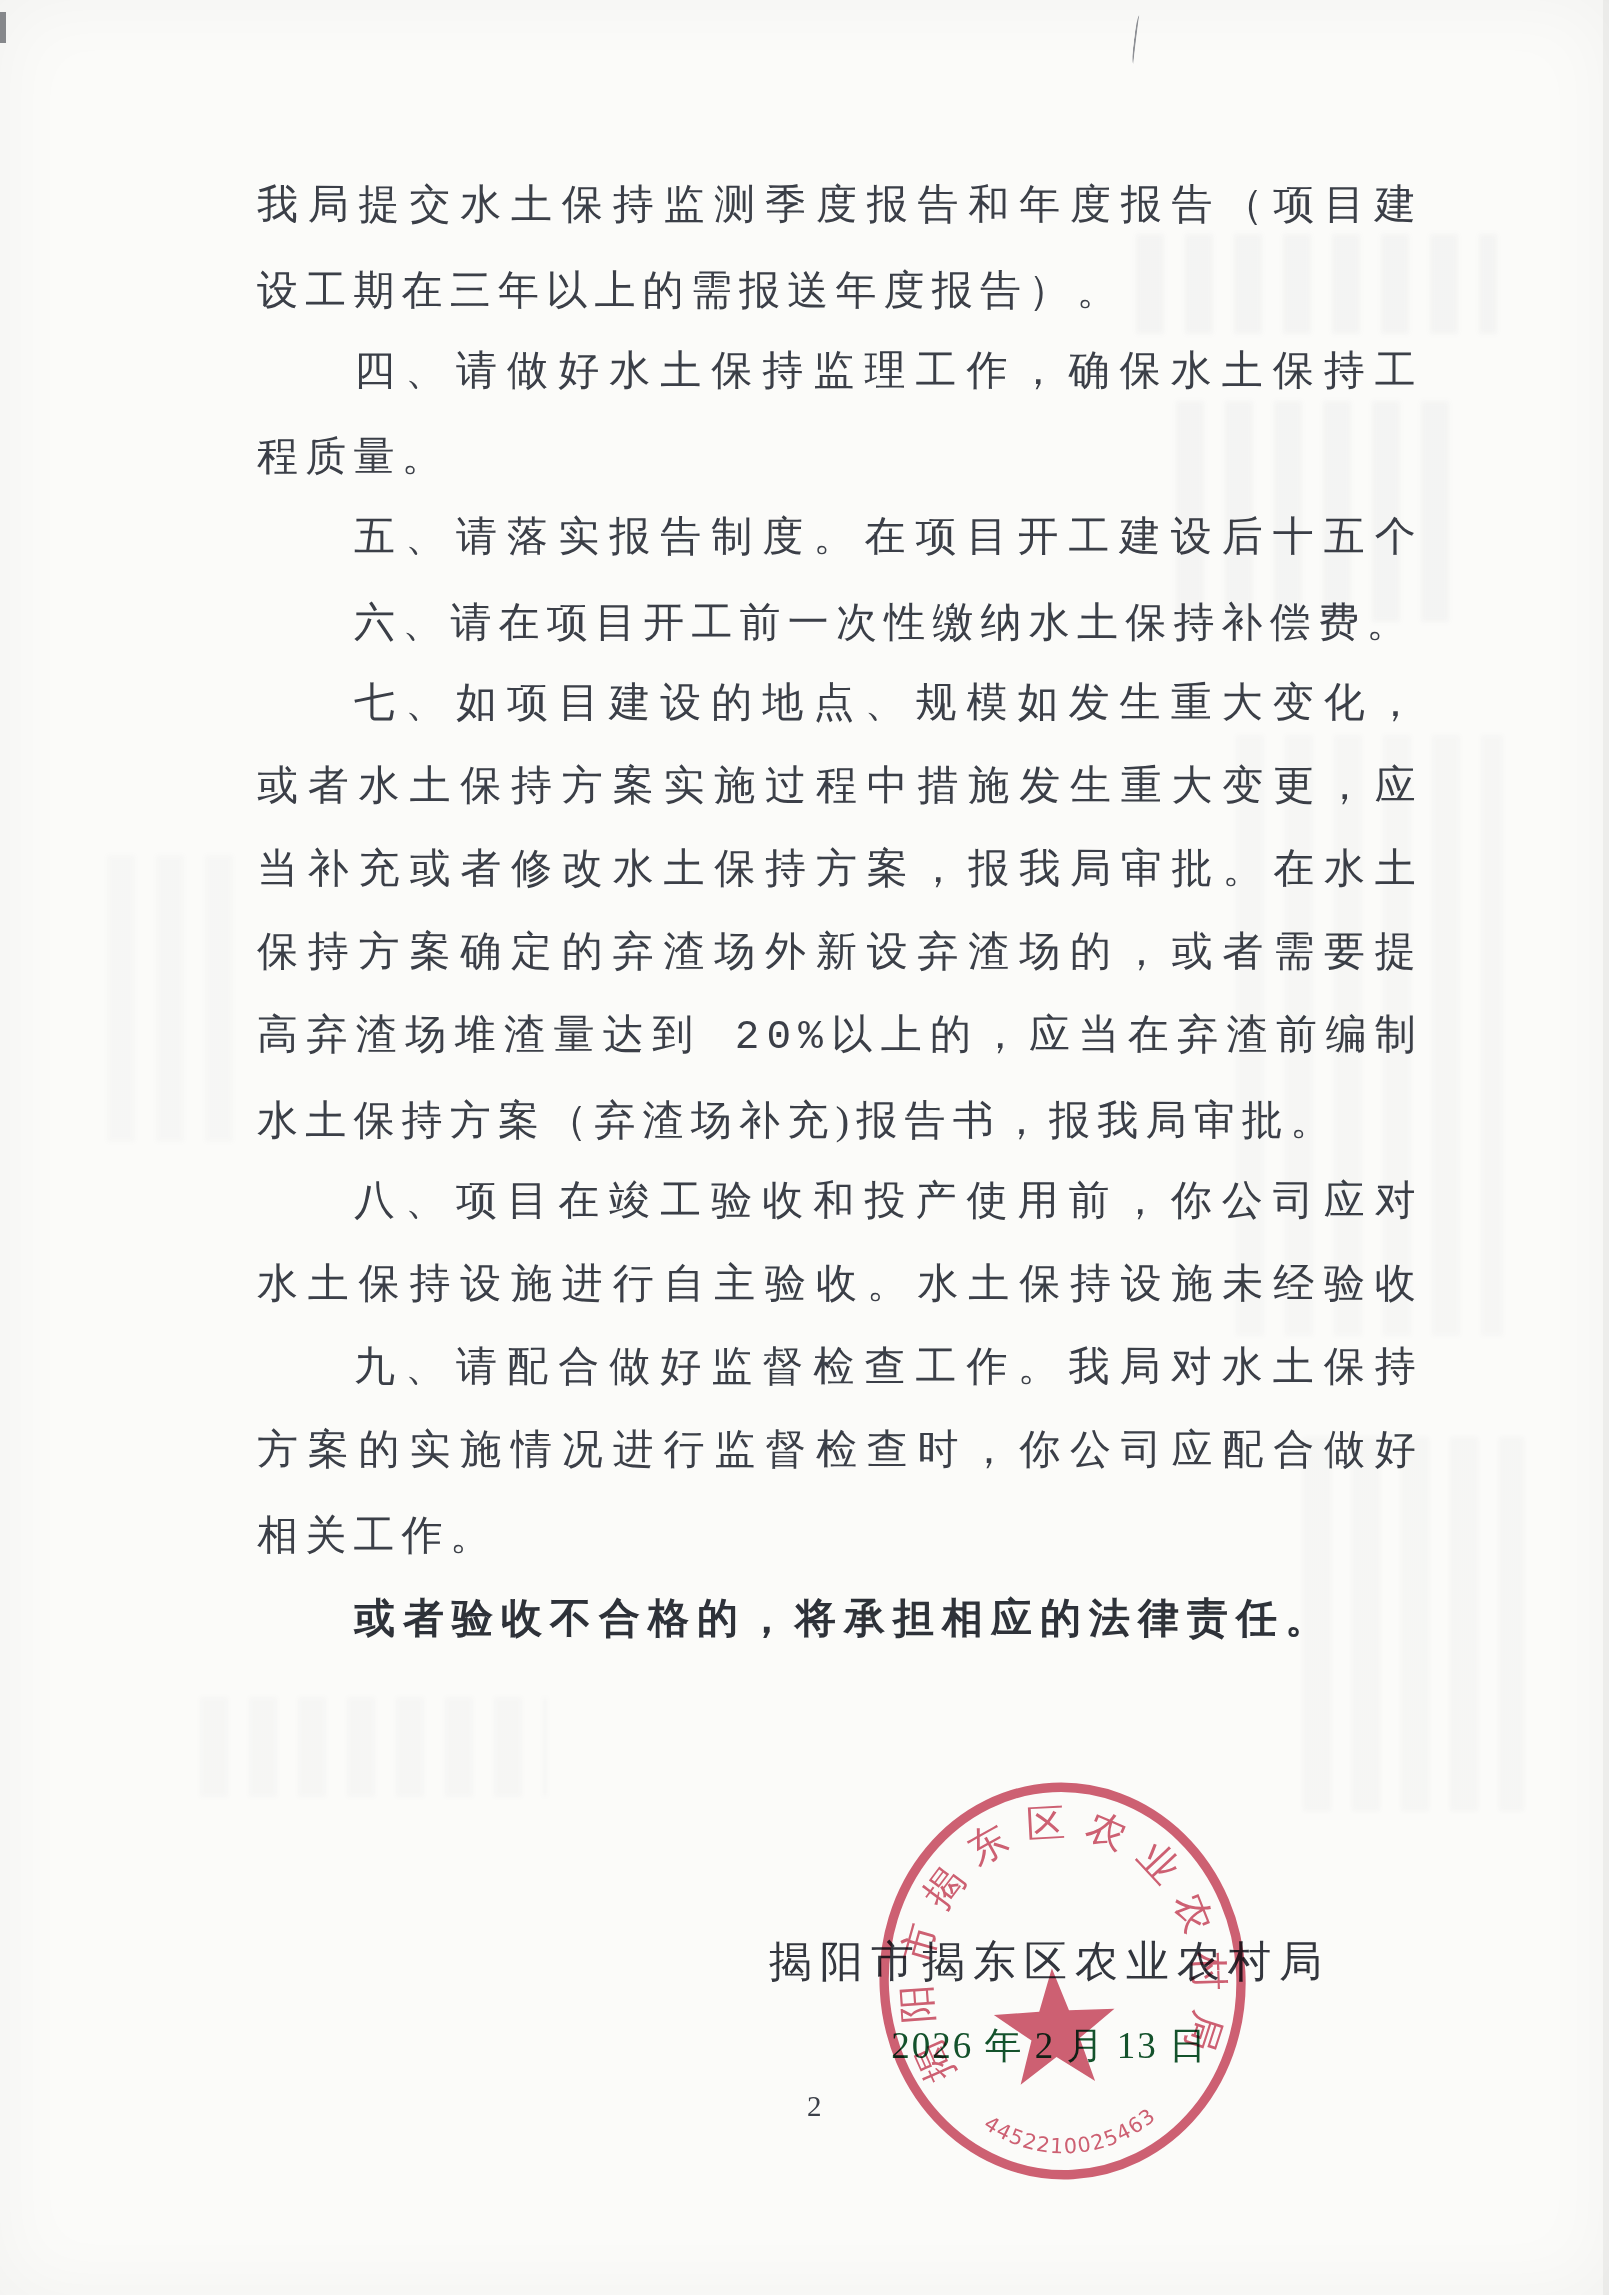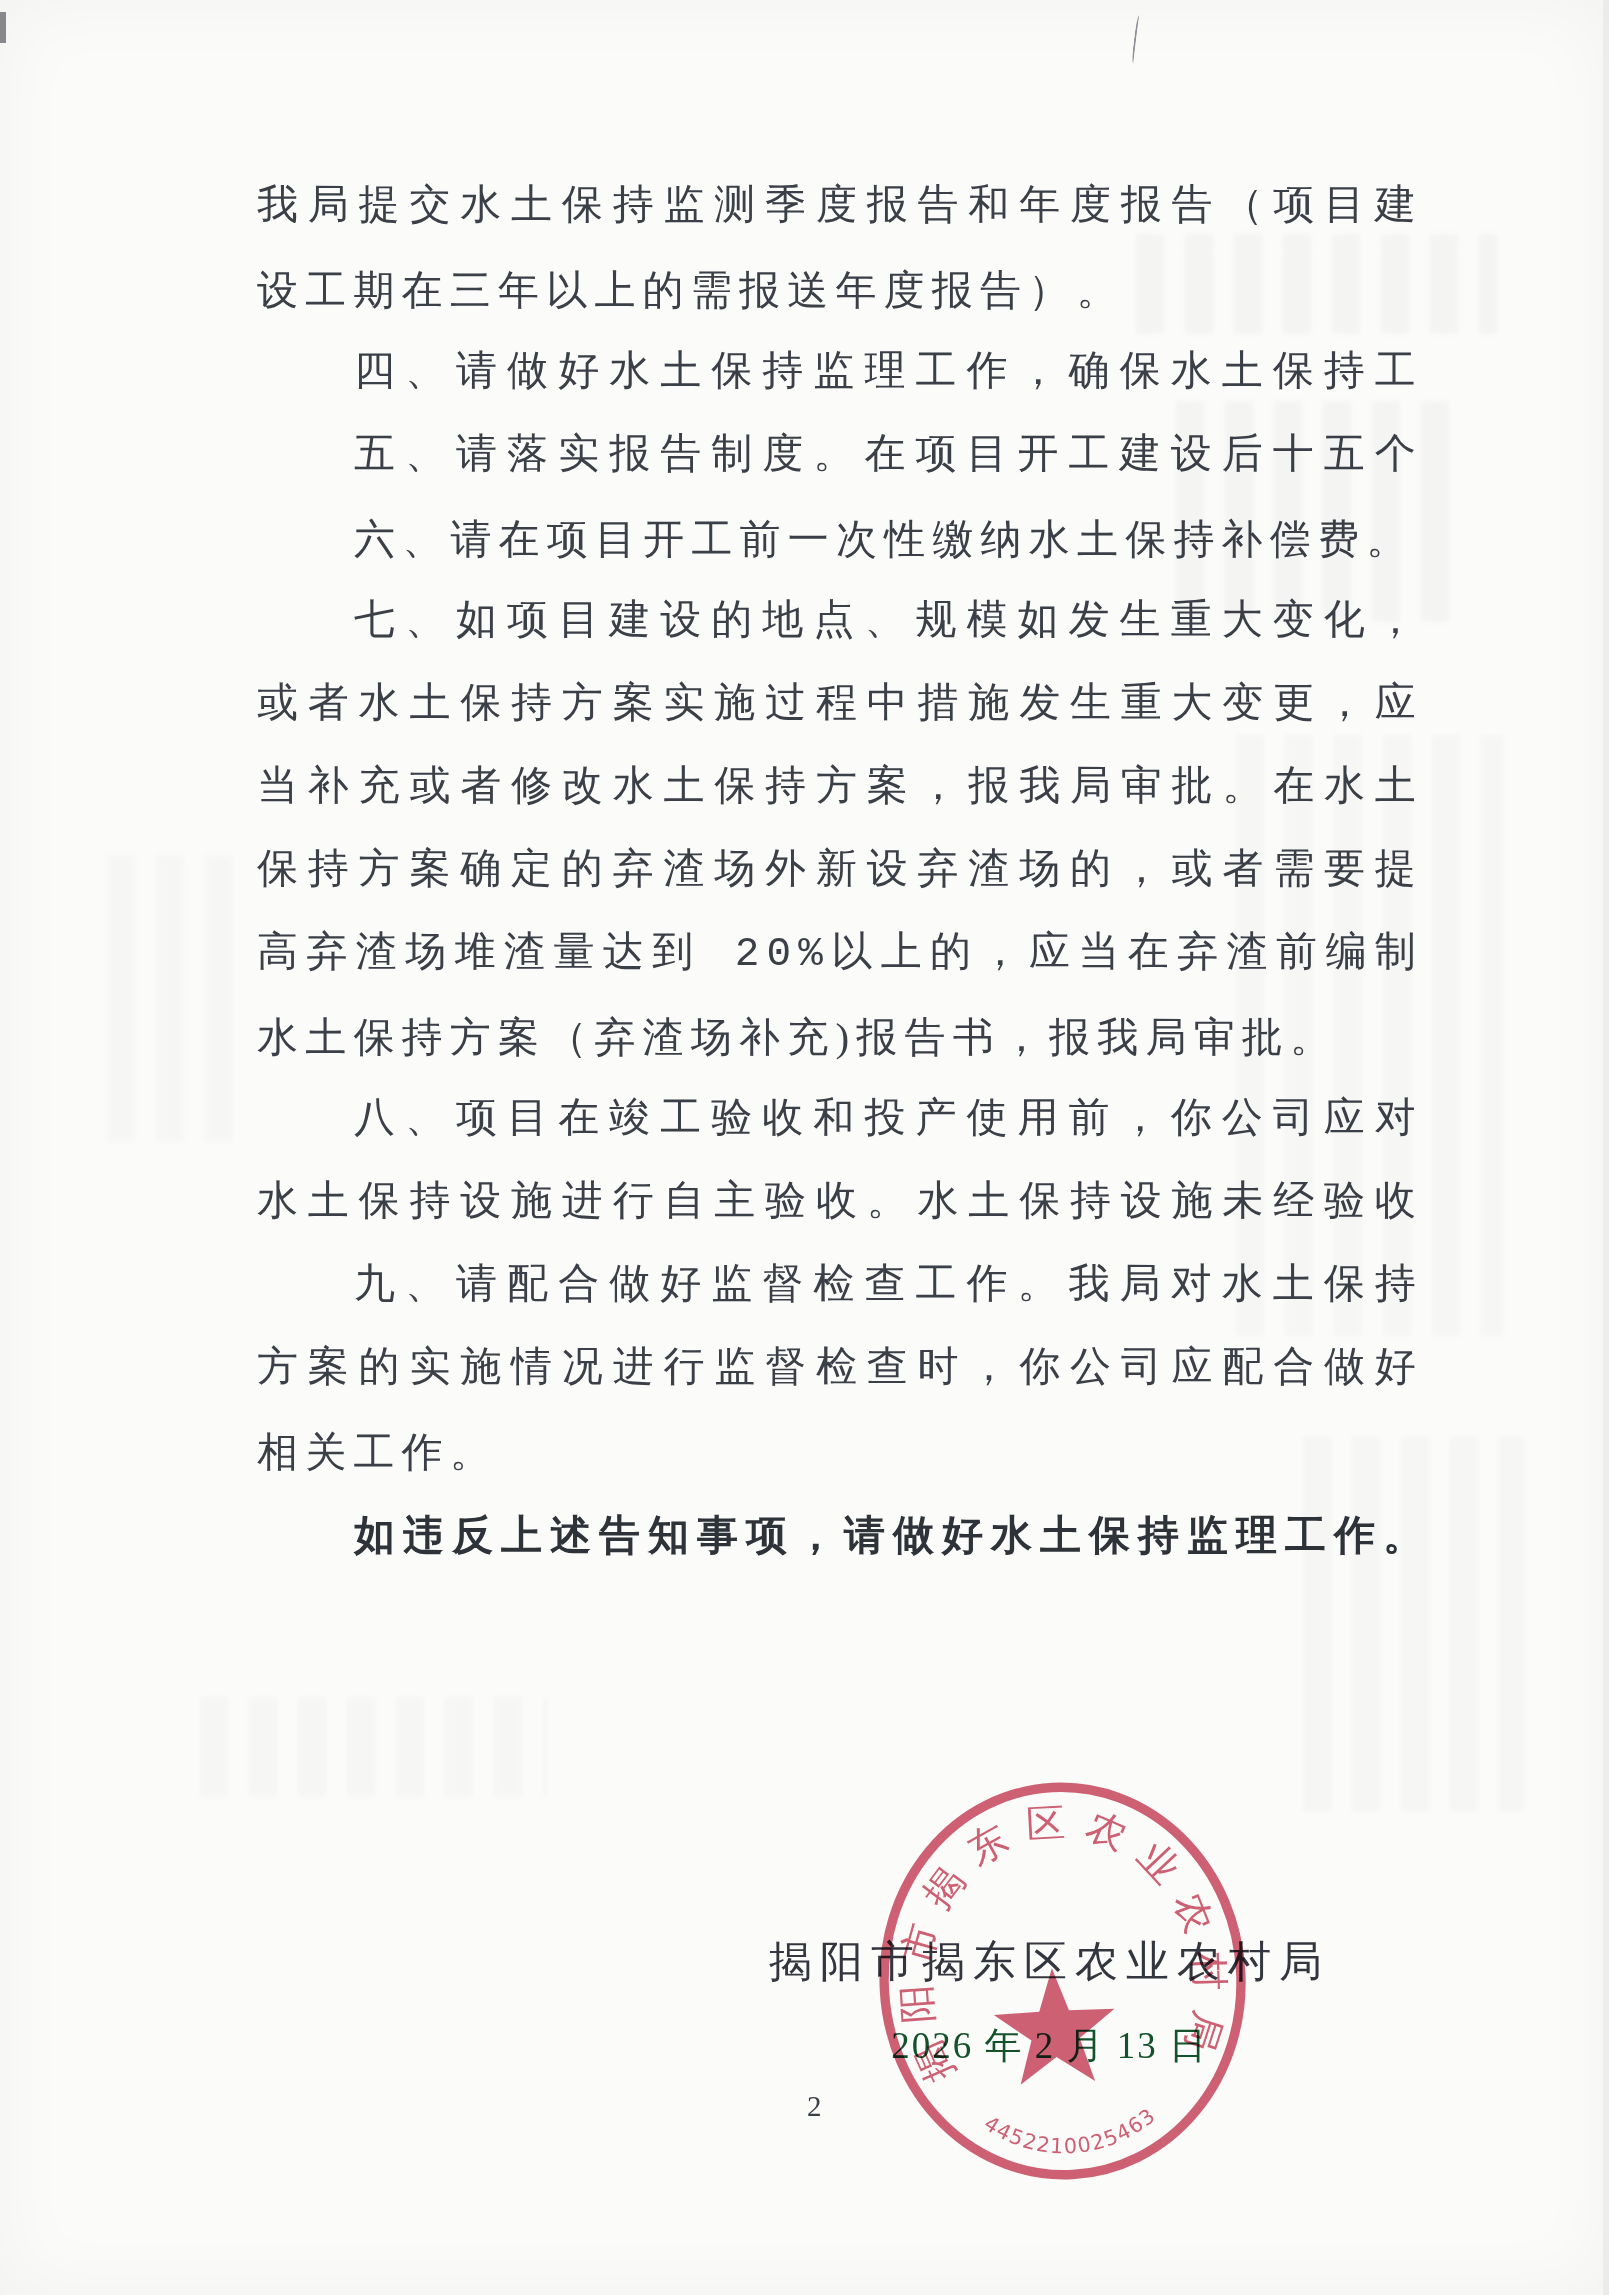--- a/index.html
+++ b/index.html
@@ -86,34 +86,35 @@
       <text font-size="31" letter-spacing="2" text-anchor="middle" font-family="DejaVu Sans, sans-serif">
         <textPath href="#codePath" startOffset="50%">4452210025463</textPath>
       </text>
     </g>
   </svg>
 
   <div class="body-text">
     <div class="ln fill">我局提交水土保持监测季度报告和年度报告（项目建</div>
     <div class="ln">设工期在三年以上的需报送年度报告）。</div>
     <div class="ln ind fill">四、请做好水土保持监理工作，确保水土保持工</div>
+    <div class="ln">程质量。</div>
     <div class="ln ind fill">五、请落实报告制度。在项目开工建设后十五个</div>
     <div class="ln ind">六、请在项目开工前一次性缴纳水土保持补偿费。</div>
     <div class="ln ind fill">七、如项目建设的地点、规模如发生重大变化，</div>
     <div class="ln fill">或者水土保持方案实施过程中措施发生重大变更，应</div>
     <div class="ln fill">当补充或者修改水土保持方案，报我局审批。在水土</div>
     <div class="ln fill">保持方案确定的弃渣场外新设弃渣场的，或者需要提</div>
     <div class="ln fill">高弃渣场堆渣量达到 20%以上的，应当在弃渣前编制</div>
     <div class="ln">水土保持方案（弃渣场补充)报告书，报我局审批。</div>
     <div class="ln ind fill">八、项目在竣工验收和投产使用前，你公司应对</div>
     <div class="ln fill">水土保持设施进行自主验收。水土保持设施未经验收</div>
     <div class="ln ind fill">九、请配合做好监督检查工作。我局对水土保持</div>
     <div class="ln fill">方案的实施情况进行监督检查时，你公司应配合做好</div>
     <div class="ln">相关工作。</div>
-    <div class="ln ind bold">如违反上述告知事项，请做好水土保持监理工作。</div>
+    <div class="ln ind bold">或者验收不合格的，将承担相应的法律责任。</div>
   </div>
 
   <div class="signature">揭阳市揭东区农业农村局</div>
   <div class="issue-date">2026 年 2 月 13 日</div>
   <div class="page-number">2</div>
 
 </div>
 
 
 </body></html>

